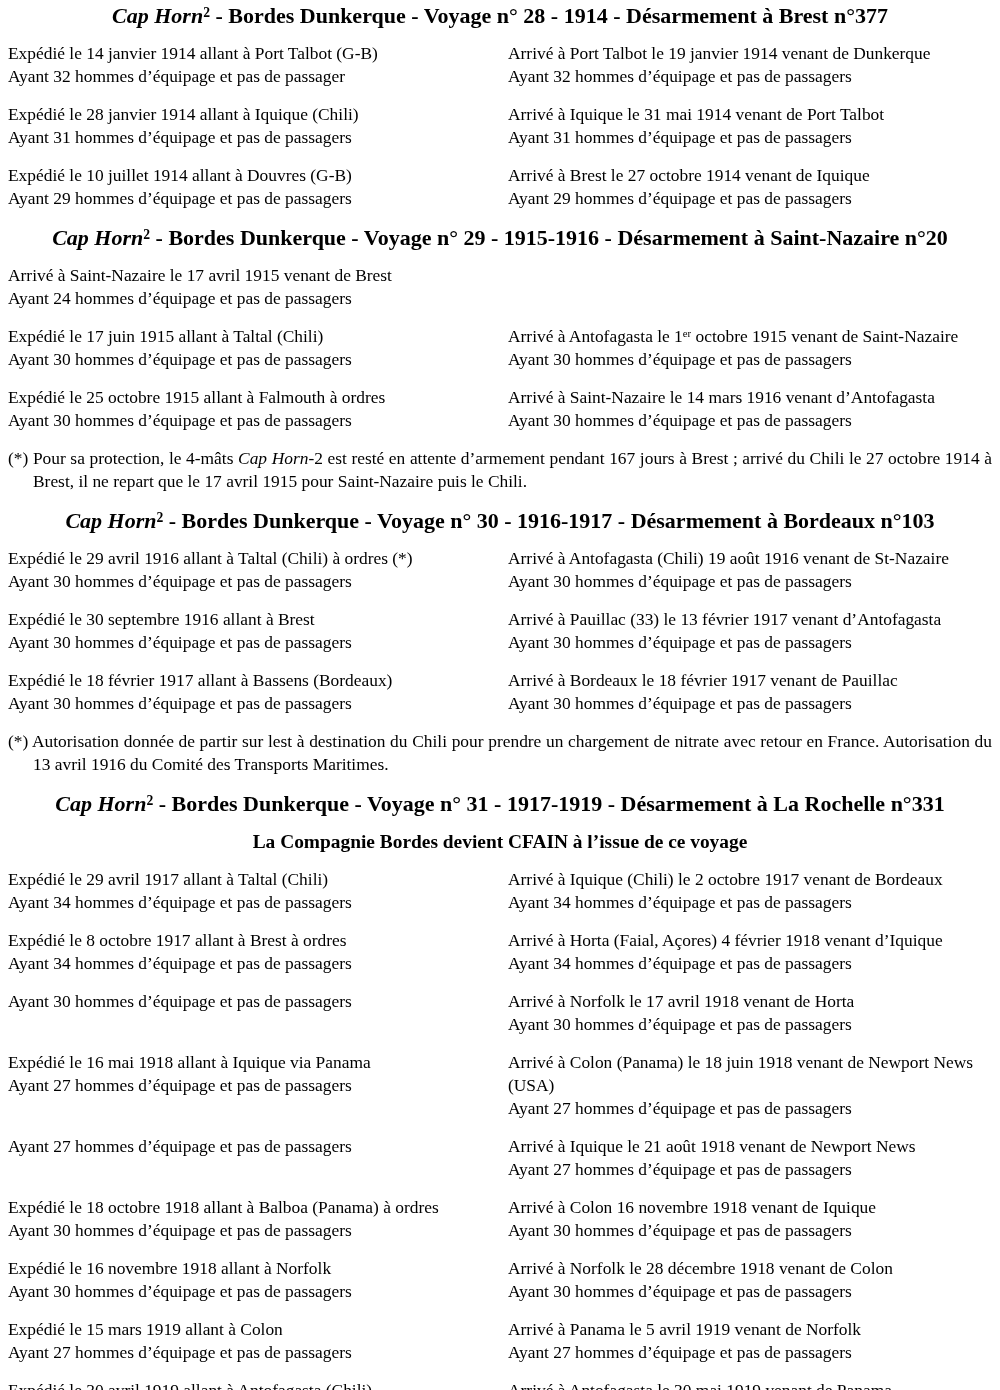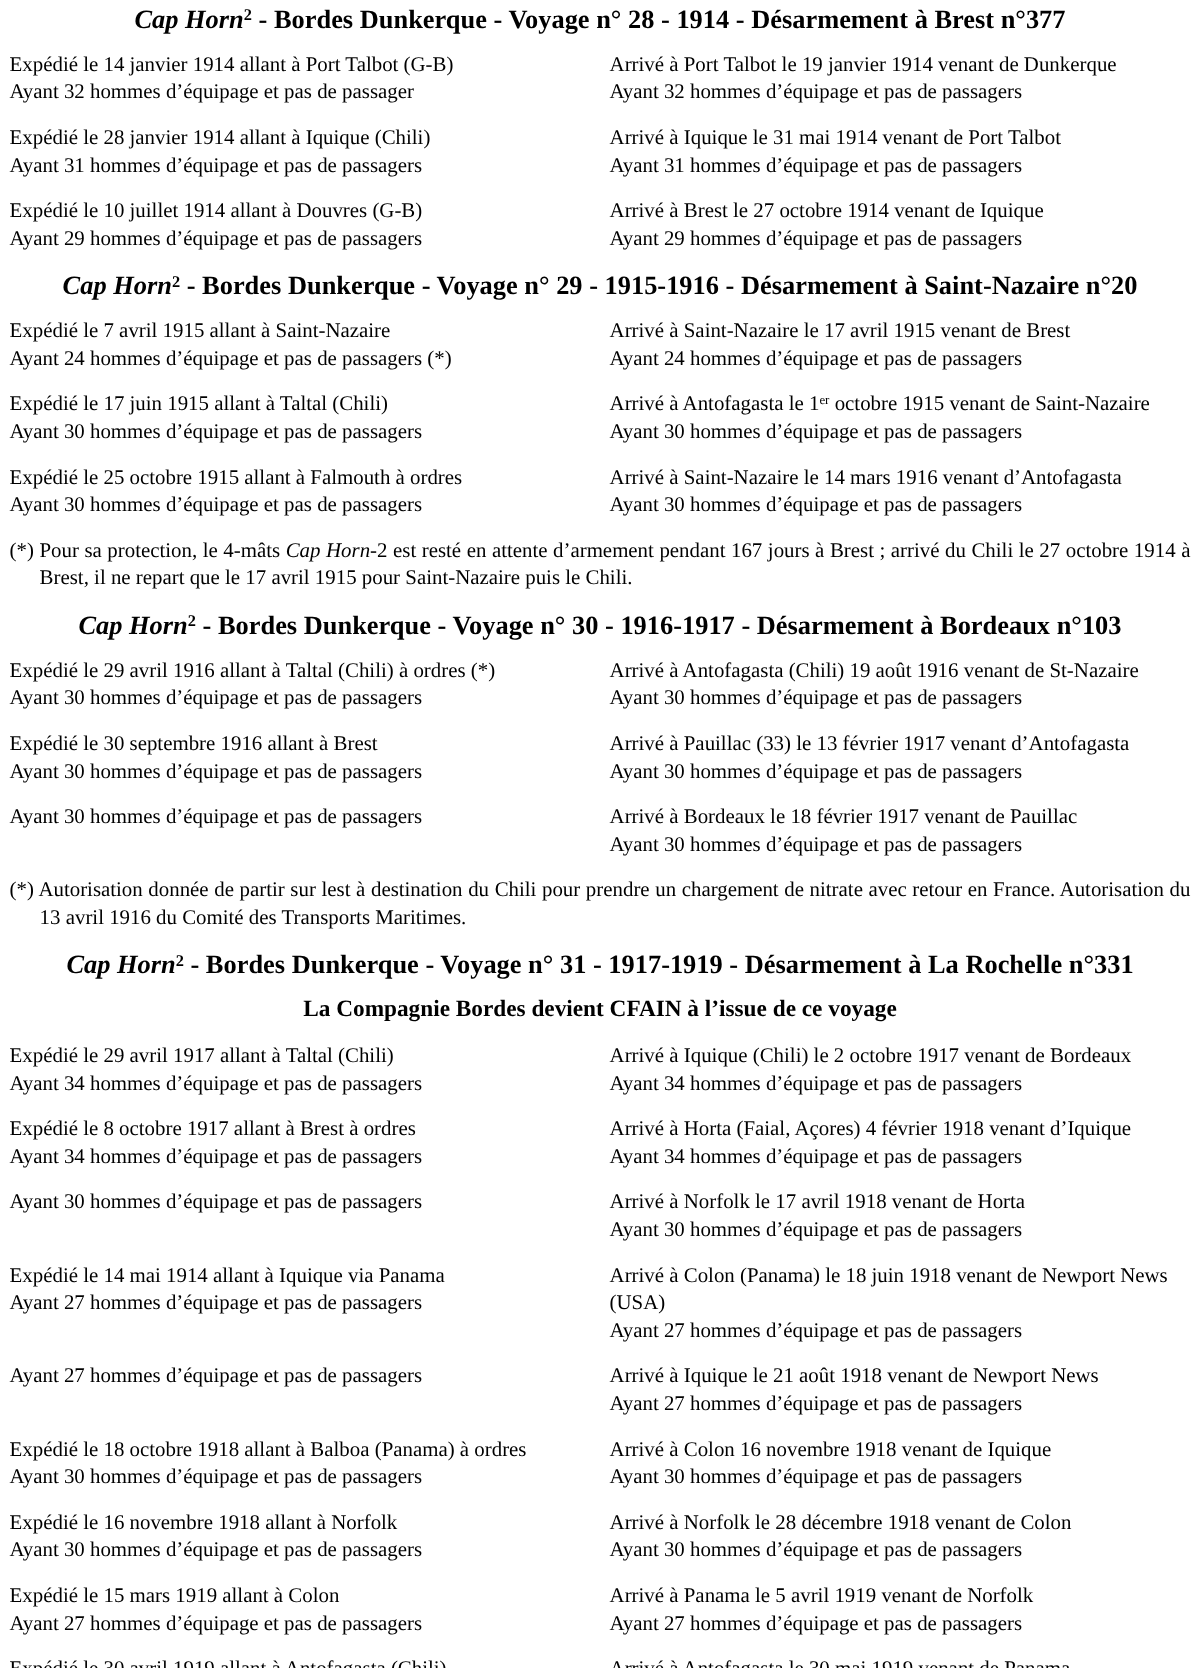--- a/index.html
+++ b/index.html
@@ -104,24 +104,20 @@
         <p>Arrivé à Brest le 27 octobre 1914 venant de Iquique</p>
         <p>Ayant 29 hommes d’équipage et pas de passagers</p>
       </div>
     </div>
   </section>
 
   <section class="voyage-section">
     <h2 class="section-title"><span class="ship">Cap Horn</span><sup class="ordinal">2</sup><span> - Bordes Dunkerque - Voyage n° 29 - 1915-1916 - Désarmement à Saint-Nazaire n°20</span></h2>
 
     <div class="entry">
-      <div class="cell left">
-        <p>Expédié le 7 avril 1915 allant à Saint-Nazaire</p>
-        <p>Ayant 24 hommes d’équipage et pas de passagers (*)</p>
-      </div>
       <div class="cell right">
         <p>Arrivé à Saint-Nazaire le 17 avril 1915 venant de Brest</p>
         <p>Ayant 24 hommes d’équipage et pas de passagers</p>
       </div>
     </div>
 
     <div class="entry">
       <div class="cell left">
         <p>Expédié le 17 juin 1915 allant à Taltal (Chili)</p>
         <p>Ayant 30 hommes d’équipage et pas de passagers</p>
@@ -166,20 +162,21 @@
         <p>Ayant 30 hommes d’équipage et pas de passagers</p>
       </div>
       <div class="cell right">
         <p>Arrivé à Pauillac (33) le 13 février 1917 venant d’Antofagasta</p>
         <p>Ayant 30 hommes d’équipage et pas de passagers</p>
       </div>
     </div>
 
     <div class="entry">
       <div class="cell left">
+        <p>Expédié le 18 février 1917 allant à Bassens (Bordeaux)</p>
         <p>Ayant 30 hommes d’équipage et pas de passagers</p>
       </div>
       <div class="cell right">
         <p>Arrivé à Bordeaux le 18 février 1917 venant de Pauillac</p>
         <p>Ayant 30 hommes d’équipage et pas de passagers</p>
       </div>
     </div>
 
     <p class="footnote">(*) Autorisation donnée de partir sur lest à destination du Chili pour prendre un chargement de nitrate avec retour en France. Autorisation du 13 avril 1916 du Comité des Transports Maritimes.</p>
   </section>
@@ -215,21 +212,21 @@
         <p>Ayant 30 hommes d’équipage et pas de passagers</p>
       </div>
       <div class="cell right">
         <p>Arrivé à Norfolk le 17 avril 1918 venant de Horta</p>
         <p>Ayant 30 hommes d’équipage et pas de passagers</p>
       </div>
     </div>
 
     <div class="entry">
       <div class="cell left">
-        <p>Expédié le 14 mai 1914 allant à Iquique via Panama</p>
+        <p>Expédié le 16 mai 1918 allant à Iquique via Panama</p>
         <p>Ayant 27 hommes d’équipage et pas de passagers</p>
       </div>
       <div class="cell right">
         <p>Arrivé à Colon (Panama) le 18 juin 1918 venant de Newport News (USA)</p>
         <p>Ayant 27 hommes d’équipage et pas de passagers</p>
       </div>
     </div>
 
     <div class="entry">
       <div class="cell left">

